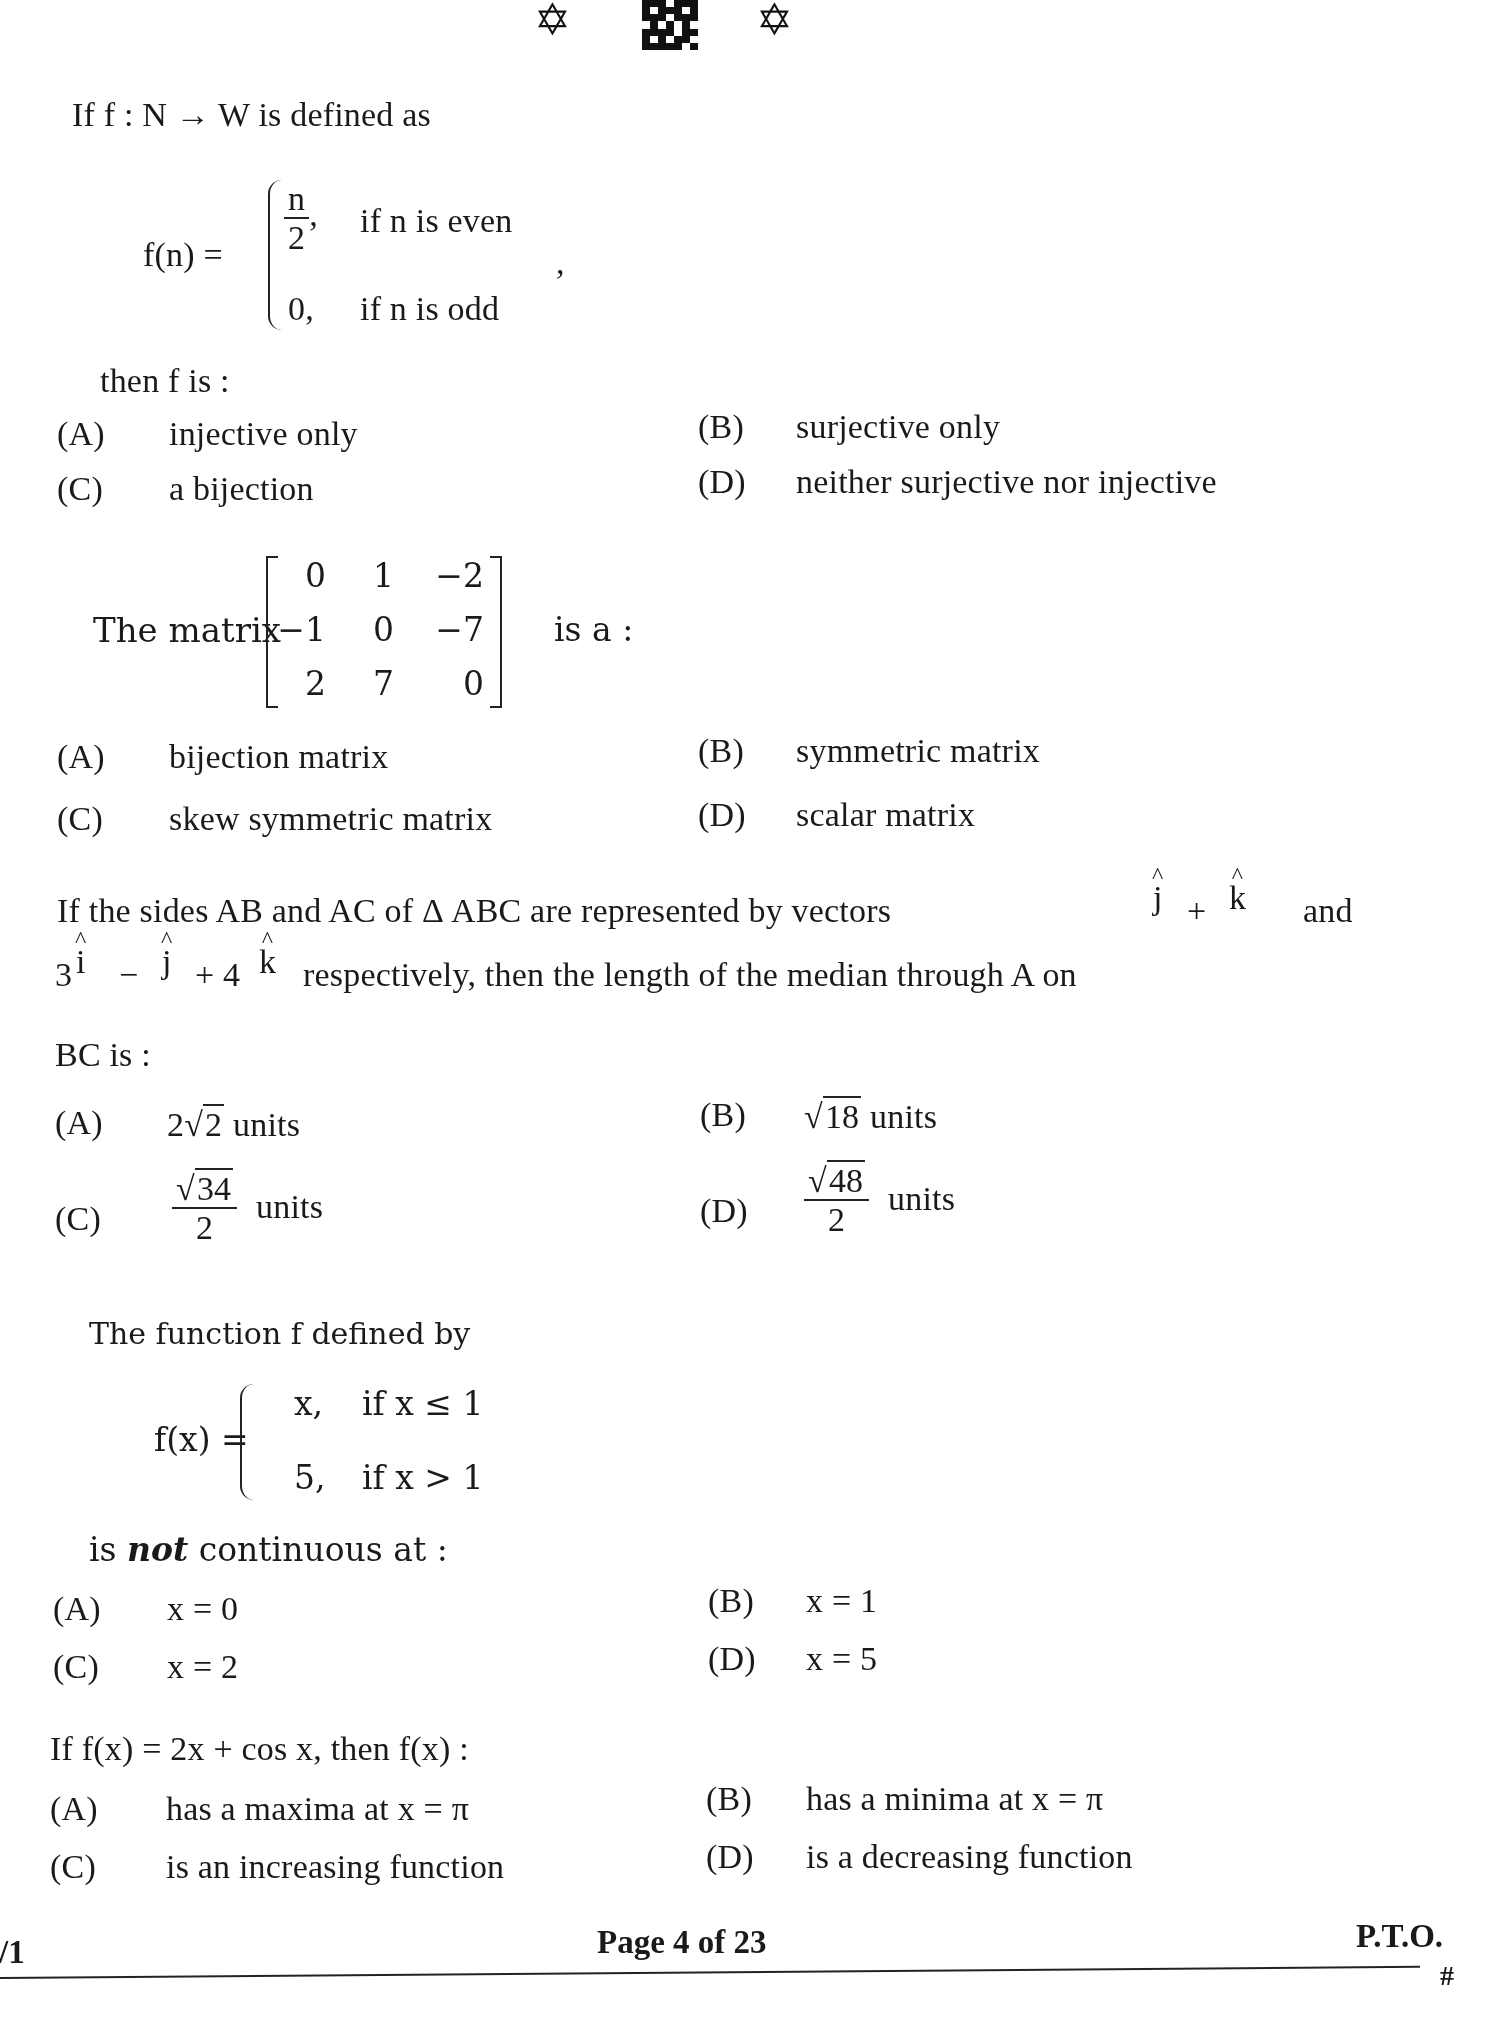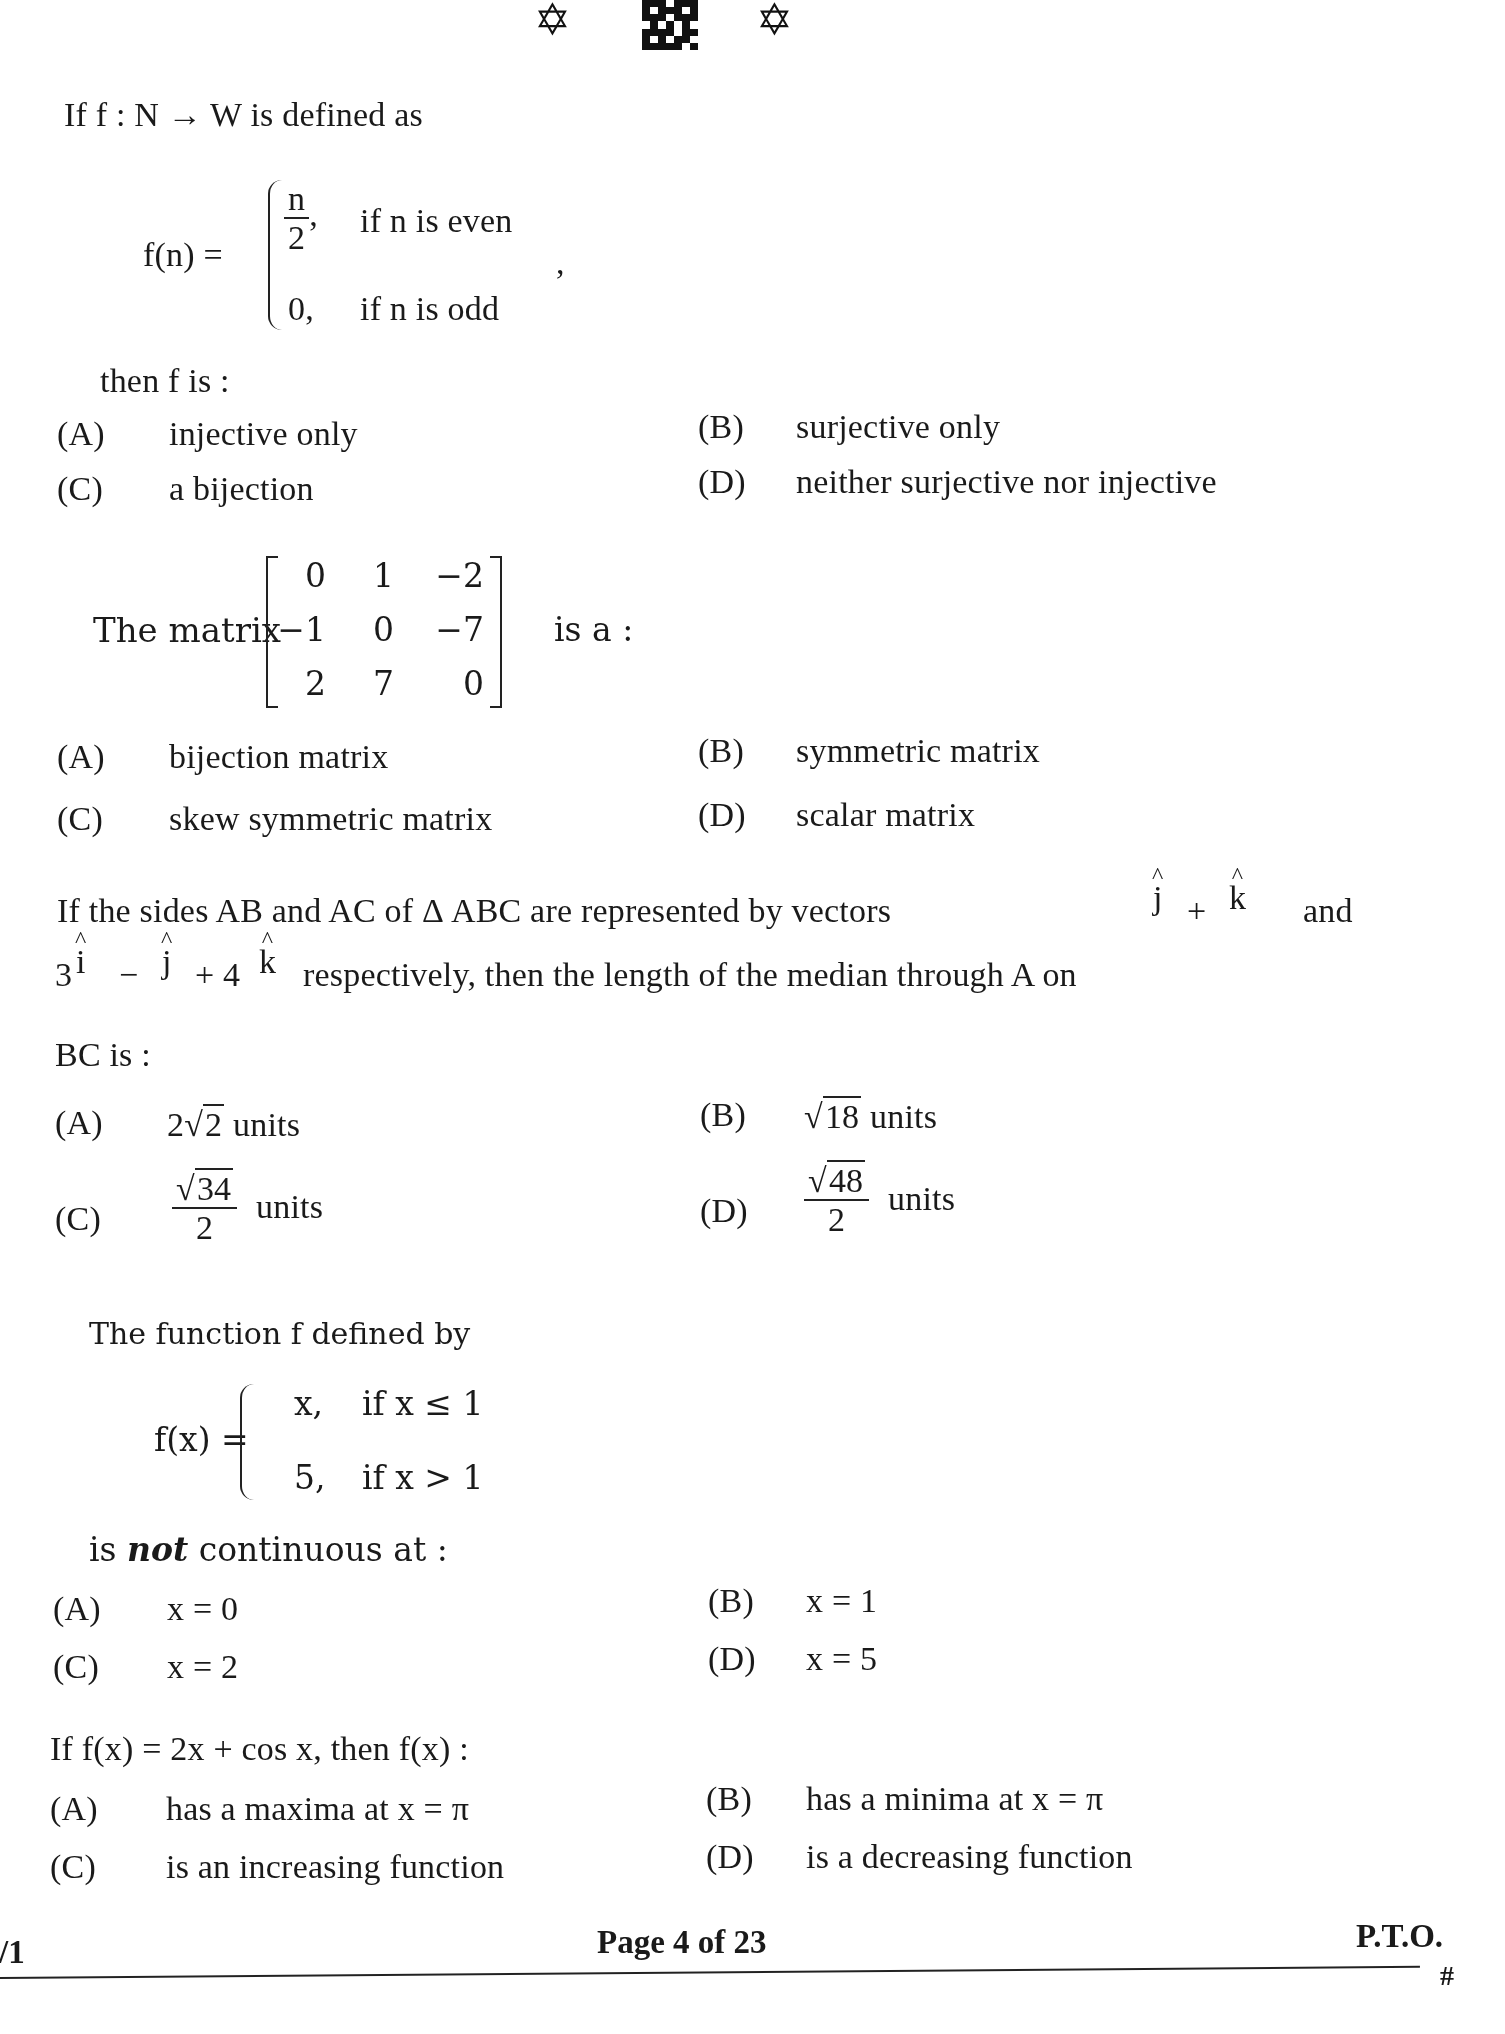--- a/index.html
+++ b/index.html
@@ -85,21 +85,21 @@
       <span></span>
       <span></span>
       <span></span>
       <span class="w"></span>
       <span></span>
   </div>
 </div>
 <div class="abs star" style="left:756px; top:-2px;">✡</div>
 
 <section>
-  <div class="abs cond" style="left:64px; top:96px;font-family:Liberation Serif, serif;">If  f : N → W is defined as</div>
+  <div class="abs cond" style="left:72px; top:96px;font-family:Liberation Serif, serif;">If  f : N → W is defined as</div>
 
   <div class="abs cond" style="left:143px; top:236px;">f(n) =</div>
   <div class="brace-box" style="left:268px; top:180px; width:12px; height:150px;"></div>
   <div class="abs cond" style="left:284px; top:180px;">
     <span class="frac">
       <span class="num">n</span>
       <span class="den">2</span>
     </span><span>,</span>
   </div>
   <div class="abs cond" style="left:360px; top:202px;">if n is even</div>

